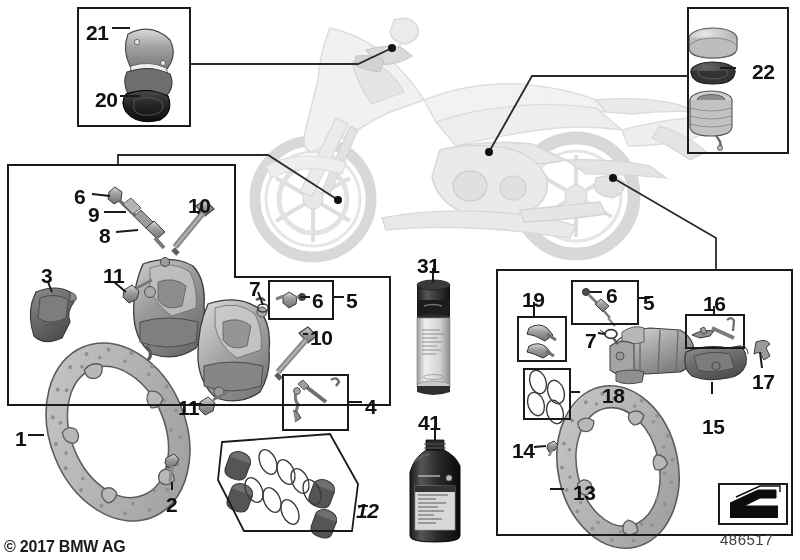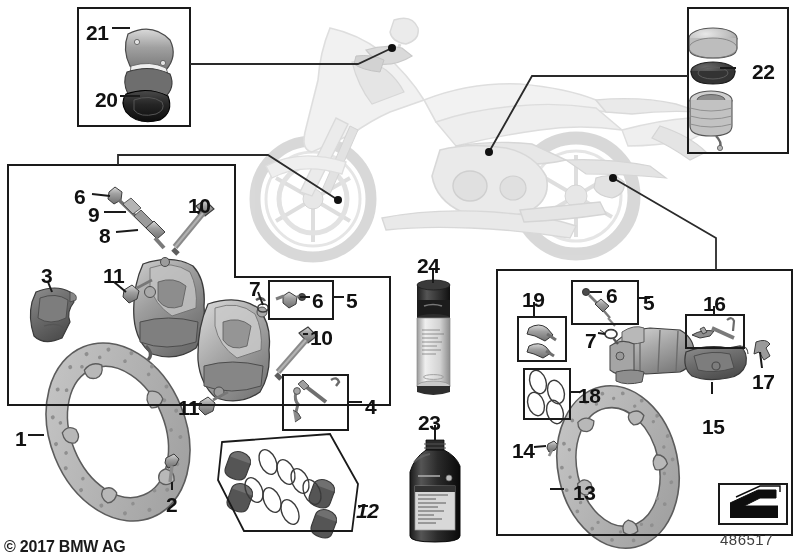--- a/index.html
+++ b/index.html
@@ -568,28 +568,28 @@
       <div class="lbl n" style="left: 41px; top: 265px;">3</div>
       <div class="lbl n" style="left: 249px; top: 278px;">7</div>
       <div class="lbl n" style="left: 312px; top: 290px;">6</div>
       <div class="lbl n" style="left: 346px; top: 290px;">5</div>
       <div class="lbl n" style="left: 310px; top: 327px;">10</div>
       <div class="lbl n" style="left: 365px; top: 396px;">4</div>
       <div class="lbl n" style="left: 178px; top: 397px;">11</div>
       <div class="lbl n" style="left: 15px; top: 428px;">1</div>
       <div class="lbl n" style="left: 166px; top: 494px;">2</div>
       <div class="lbl n" style="left: 356px; top: 500px; font-style: italic;">12</div>
-      <div class="lbl n" style="left: 417px; top: 255px;">24</div>
-      <div class="lbl n" style="left: 418px; top: 412px;">23</div>
+      <div class="lbl n" style="left: 417px; top: 255px;">31</div>
+      <div class="lbl n" style="left: 418px; top: 412px;">41</div>
       <div class="lbl n" style="left: 522px; top: 289px;">19</div>
       <div class="lbl n" style="left: 606px; top: 285px;">6</div>
       <div class="lbl n" style="left: 643px; top: 292px;">5</div>
       <div class="lbl n" style="left: 585px; top: 330px;">7</div>
       <div class="lbl n" style="left: 703px; top: 293px;">16</div>
-      <div class="lbl n" style="left: 578px; top: 385px;">18</div>
+      <div class="lbl n" style="left: 602px; top: 385px;">18</div>
       <div class="lbl n" style="left: 702px; top: 416px;">15</div>
       <div class="lbl n" style="left: 752px; top: 371px;">17</div>
       <div class="lbl n" style="left: 512px; top: 440px;">14</div>
       <div class="lbl n" style="left: 527px; top: 482px; margin-left: 46px;">13</div>
     </div>
 
   <div class="copy">© 2017 BMW AG</div>
   <div class="dwg">486517</div>
 </div>
 

